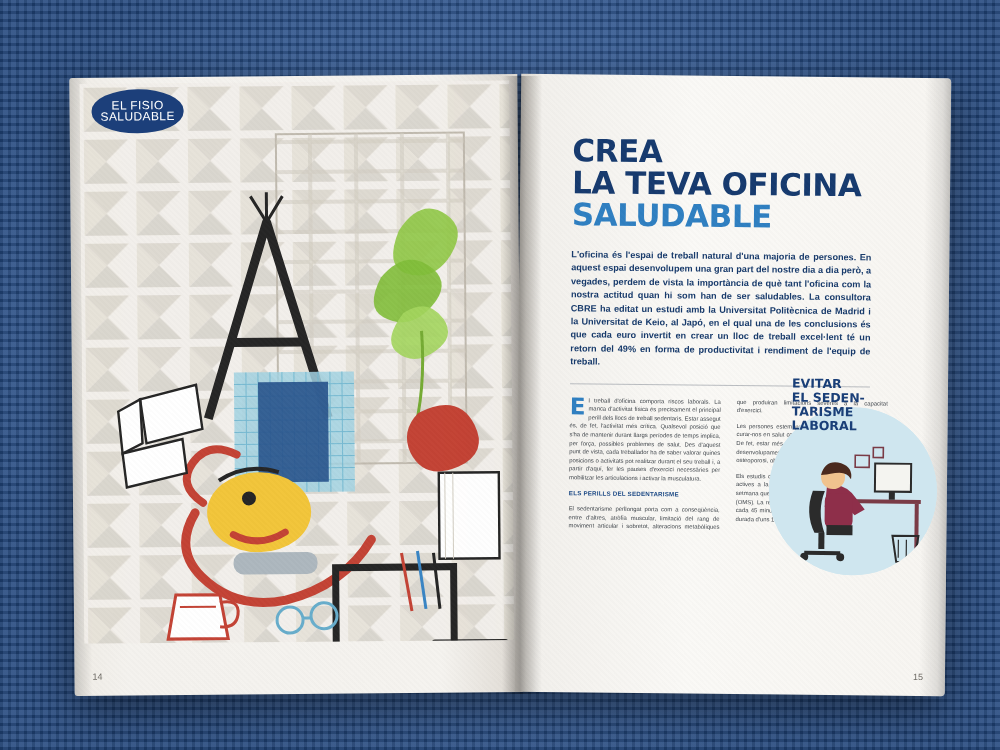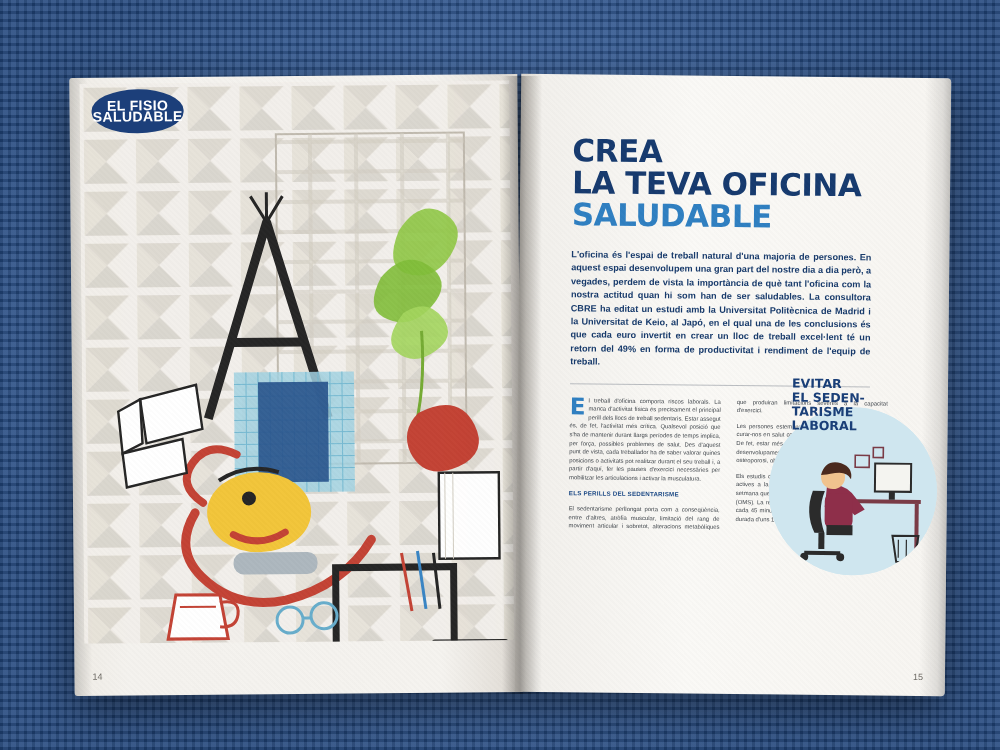--- a/index.html
+++ b/index.html
@@ -93,22 +93,22 @@
     top: 12px;
     width: 92px;
     height: 44px;
     border-radius: 50% / 48%;
     background: #1c3f7a;
     color: #fff;
     display: flex;
     flex-direction: column;
     align-items: center;
     justify-content: center;
-    font-size: 14px;
-    font-weight: bold;
+    font-size: 12px;
+    font-weight: normal;
     letter-spacing: 0.4px;
     line-height: 11px;
     text-align: center;
     z-index: 4;
   }
   .tilewall {
     position: absolute;
     left: 10px; top: 6px;
     width: 430px; height: 560px;
     opacity: 0.95;

